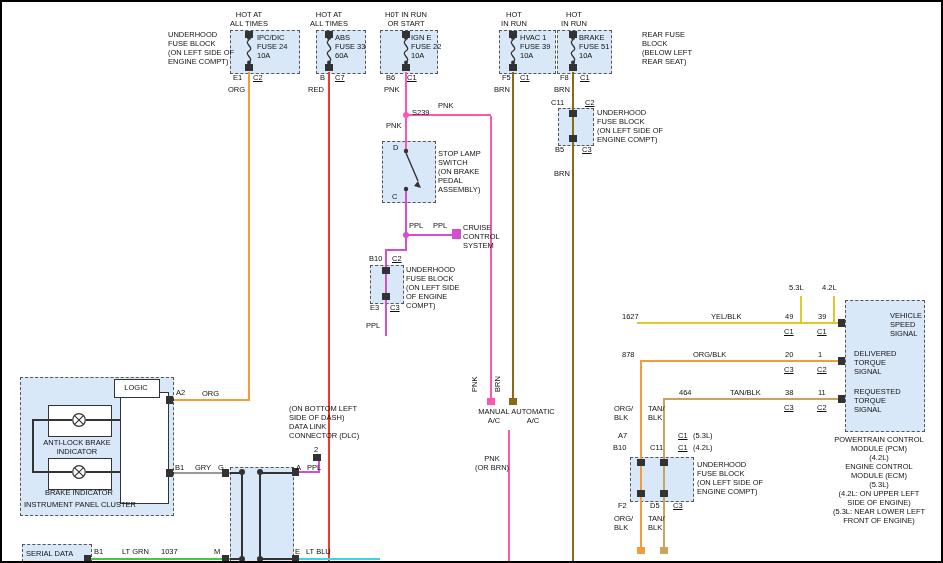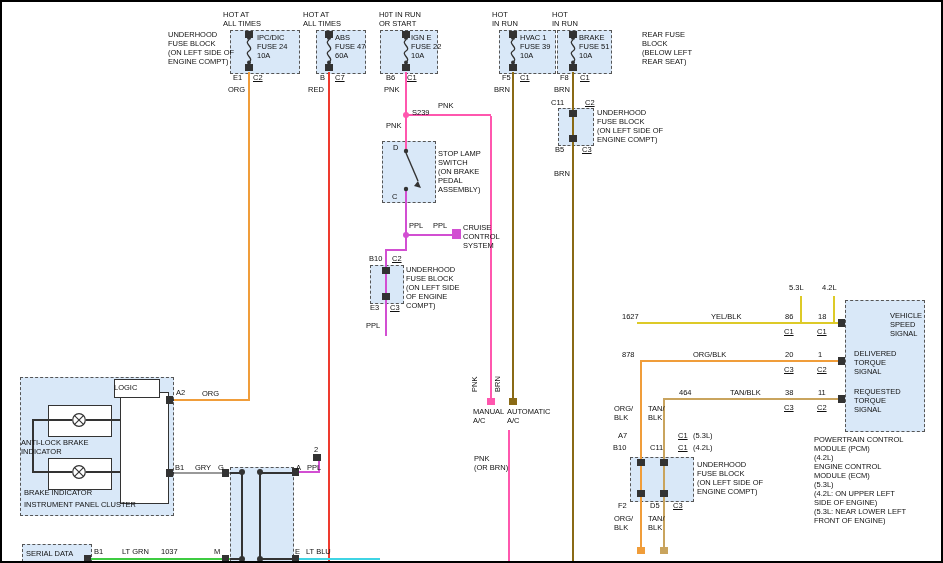--- a/index.html
+++ b/index.html
@@ -1,19 +1,19 @@
 <!DOCTYPE html>
 <html><head>
 <meta charset="utf-8">
 <style>
   html,body{margin:0;padding:0;background:#fff}
   #diagram{position:relative;width:943px;height:563px;background:#fff;border:2px solid #000;
            box-sizing:border-box;overflow:hidden;font-family:"Liberation Sans",sans-serif}
   .lbl{position:absolute;font-size:7.5px;line-height:9px;color:#111;white-space:pre-line;z-index:30}
-  .ctr{text-align:left}
+  .ctr{text-align:center}
   .u{text-decoration:underline}
   .vlbl{position:absolute;font-size:7.5px;line-height:9px;color:#111;white-space:nowrap;
         transform:rotate(-90deg);transform-origin:0 100%;z-index:30}
   .box{position:absolute;background:#d9e8f8;border:1px dashed #555;z-index:1}
   .sbox{position:absolute;background:#fff;border:1px solid #333;z-index:2}
   .wire{position:absolute;z-index:10}
   .wh{height:2px}
   .wv{width:2px}
   .dash-h{height:0;border-top:2px dashed currentColor;background:none}
   .dash-v{width:0;border-left:2px dashed currentColor;background:none}
@@ -210,21 +210,21 @@
 (ON LEFT SIDE OF
 ENGINE COMPT)</div>
   <div class="lbl" style="left:640px;top:28px">REAR FUSE
 BLOCK
 (BELOW LEFT
 REAR SEAT)</div>
   <div class="lbl" style="left:255px;top:31px">IPC/DIC
 FUSE 24
 10A</div>
   <div class="lbl" style="left:333px;top:31px">ABS
-FUSE 47
+FUSE 33
 60A</div>
   <div class="lbl" style="left:409px;top:31px">IGN E
 FUSE 22
 10A</div>
   <div class="lbl" style="left:518px;top:31px">HVAC 1
 FUSE 39
 10A</div>
   <div class="lbl" style="left:577px;top:31px">BRAKE
 FUSE 51
 10A</div>
@@ -293,22 +293,22 @@
 A/C</div>
   <div class="lbl ctr" style="left:505px;top:405px;width:52px">AUTOMATIC
 A/C</div>
   <div class="lbl ctr" style="left:472px;top:452px;width:36px">PNK
 (OR BRN)</div>
 
   <div class="lbl" style="left:787px;top:281px">5.3L</div>
   <div class="lbl" style="left:820px;top:281px">4.2L</div>
   <div class="lbl" style="left:620px;top:310px">1627</div>
   <div class="lbl" style="left:709px;top:310px">YEL/BLK</div>
-  <div class="lbl" style="left:783px;top:310px">86</div>
-  <div class="lbl" style="left:816px;top:310px">18</div>
+  <div class="lbl" style="left:783px;top:310px">49</div>
+  <div class="lbl" style="left:816px;top:310px">39</div>
   <div class="lbl u" style="left:782px;top:325px">C1</div>
   <div class="lbl u" style="left:815px;top:325px">C1</div>
   <div class="lbl" style="left:620px;top:348px">878</div>
   <div class="lbl" style="left:691px;top:348px">ORG/BLK</div>
   <div class="lbl" style="left:783px;top:348px">20</div>
   <div class="lbl" style="left:816px;top:348px">1</div>
   <div class="lbl u" style="left:782px;top:363px">C3</div>
   <div class="lbl u" style="left:815px;top:363px">C2</div>
   <div class="lbl" style="left:677px;top:386px">464</div>
   <div class="lbl" style="left:728px;top:386px">TAN/BLK</div>
@@ -362,20 +362,24 @@
 
   <div class="lbl" style="left:22px;top:498px">INSTRUMENT PANEL CLUSTER</div>
   <div class="lbl ctr" style="left:112px;top:381px;width:44px">LOGIC</div>
   <div class="lbl ctr" style="left:19px;top:436px;width:112px">ANTI-LOCK BRAKE
 INDICATOR</div>
   <div class="lbl ctr" style="left:22px;top:486px;width:110px">BRAKE INDICATOR</div>
   <div class="lbl" style="left:173px;top:461px">B1</div>
   <div class="lbl" style="left:193px;top:461px">GRY</div>
   <div class="lbl" style="left:216px;top:461px">G</div>
 
+  <div class="lbl" style="left:287px;top:402px">(ON BOTTOM LEFT
+SIDE OF DASH)
+DATA LINK
+CONNECTOR (DLC)</div>
   <div class="lbl" style="left:312px;top:443px">2</div>
   <div class="lbl" style="left:294px;top:461px">A</div>
   <div class="lbl" style="left:305px;top:461px">PPL</div>
 
   <div class="lbl" style="left:24px;top:547px">SERIAL DATA</div>
   <div class="lbl" style="left:92px;top:545px">B1</div>
   <div class="lbl" style="left:120px;top:545px">LT GRN</div>
   <div class="lbl" style="left:159px;top:545px">1037</div>
   <div class="lbl" style="left:212px;top:545px">M</div>
   <div class="lbl" style="left:293px;top:545px">E</div>

